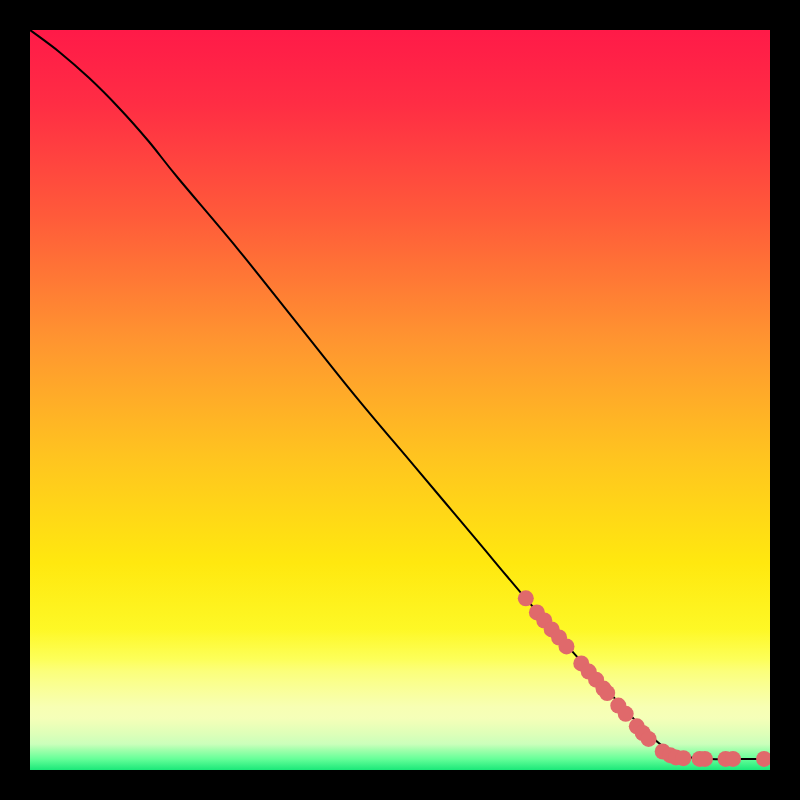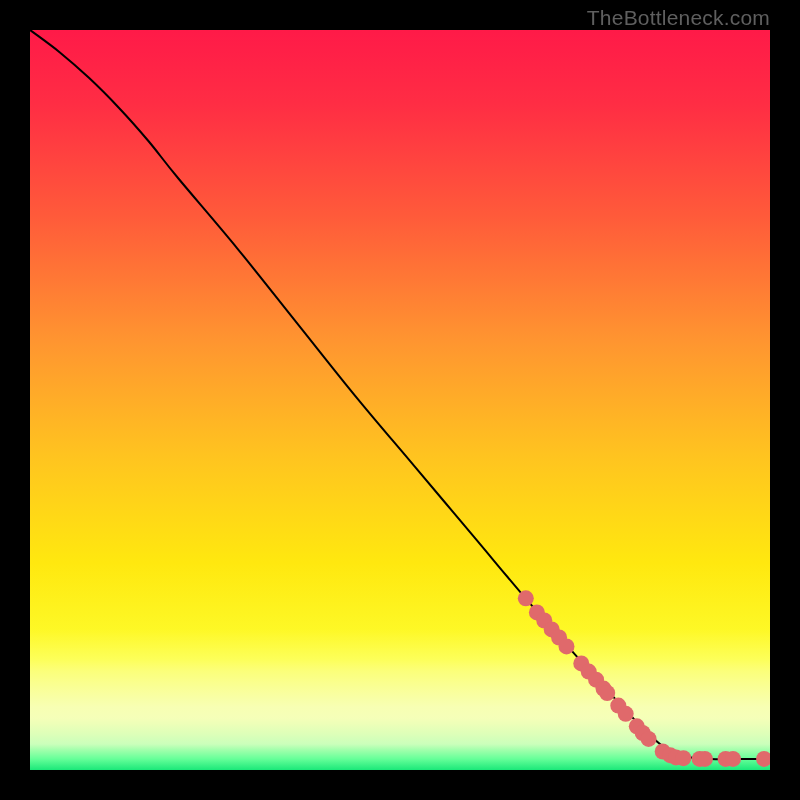--- a/index.html
+++ b/index.html
@@ -43,21 +43,20 @@
     font-size: 21px;
     font-weight: 500;
     letter-spacing: 0.2px;
   }
 </style>
 </head>
 <body>
 
 <div class="frame">
 
-  <div class="attribution">TheBottleneck.com</div>
 
   <div class="plot-area">
     <svg class="gradient" viewBox="0 0 740 740" preserveAspectRatio="none">
       <defs>
         <linearGradient id="bg-grad" x1="0" y1="0" x2="0" y2="1">
             <stop offset="0" stop-color="#ff1a48"></stop>
             <stop offset="0.1" stop-color="#ff2d44"></stop>
             <stop offset="0.25" stop-color="#ff5a3a"></stop>
             <stop offset="0.42" stop-color="#ff9530"></stop>
             <stop offset="0.58" stop-color="#ffc51f"></stop>

